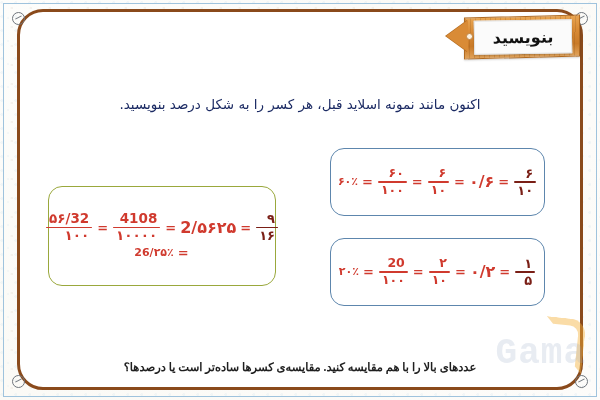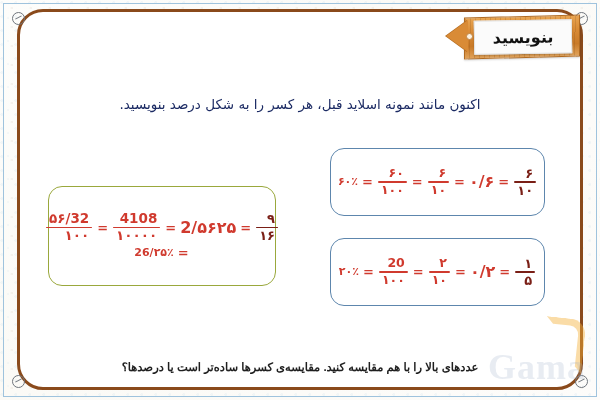--- a/index.html
+++ b/index.html
@@ -47,24 +47,24 @@
   .sc-tr{right:12px;top:12px;}
   .sc-bl{left:12px;bottom:12px;}
   .sc-br{right:12px;bottom:12px;}
 
   
   .watermark{
     position:absolute;right:10px;bottom:6px;width:180px;height:64px;
     pointer-events:none;user-select:none;
   }
   .wm-text{
-    position:absolute;right:4px;bottom:6px;
+    position:absolute;right:4px;bottom:20px;
     font-size:36px;font-weight:700;letter-spacing:1px;
     color:rgba(150,170,195,.22);
-    font-family:Liberation Serif, serif;
+    font-family:Liberation Mono, monospace;
   }
   .wm-swoosh{
     position:absolute;right:6px;bottom:22px;width:26px;height:40px;
     border:7px solid rgba(244,178,60,.45);
     border-left-color:transparent;border-bottom-color:transparent;
     border-radius:0 16px 0 0;
     transform:rotate(6deg);
   }
 
   
@@ -109,21 +109,21 @@
     position:absolute;right:45px;top:96px;left:45px;
     text-align:center;
     font-size:13.5px;font-weight:400;color:#1b2a63;
     font-family:"DejaVu Sans","Liberation Sans",sans-serif;
     direction:rtl;
   }
   .bottom-note{
     position:absolute;right:40px;left:40px;bottom:26px;
     text-align:center;
     font-size:11.5px;font-weight:700;color:#1f1f1f;
-    font-family:Liberation Sans, sans-serif;
+    font-family:Liberation Serif, serif;
     direction:rtl;
   }
 
   
   .eqbox{
     position:absolute;box-sizing:border-box;border-radius:14px;
     background:#ffffff;
     display:flex;align-items:center;justify-content:center;
   }
   .box-blue{border:1.6px solid #5d86ad;}

